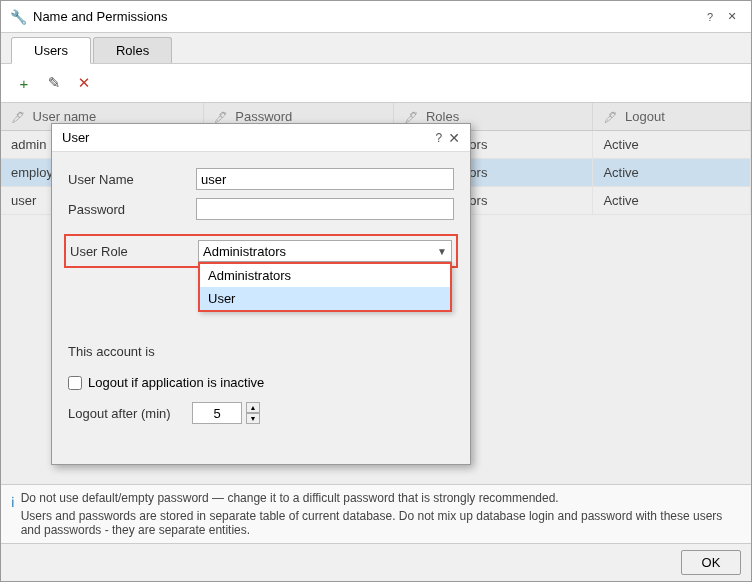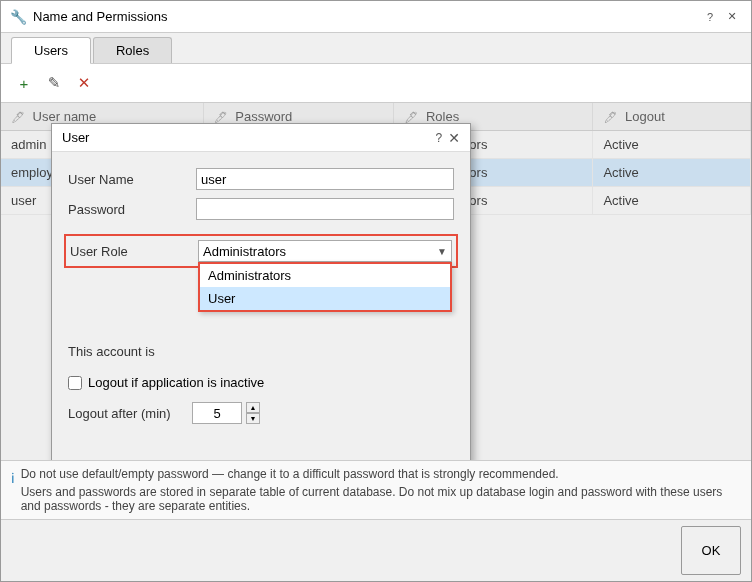--- a/index.html
+++ b/index.html
@@ -193,21 +193,21 @@
     
     .bottom-bar {
       display: flex;
       justify-content: flex-end;
       padding: 6px 10px;
       background: #f0f0f0;
       border-top: 1px solid #ccc;
     }
 
     .bottom-ok-btn {
-      padding: 16px 16px;
+      padding: 4px 16px;
       background: #f0f0f0;
       border: 1px solid #999;
       cursor: pointer;
       font-size: 13px;
       border-radius: 2px;
       min-width: 60px;
     }
 
     
     .modal-overlay {

